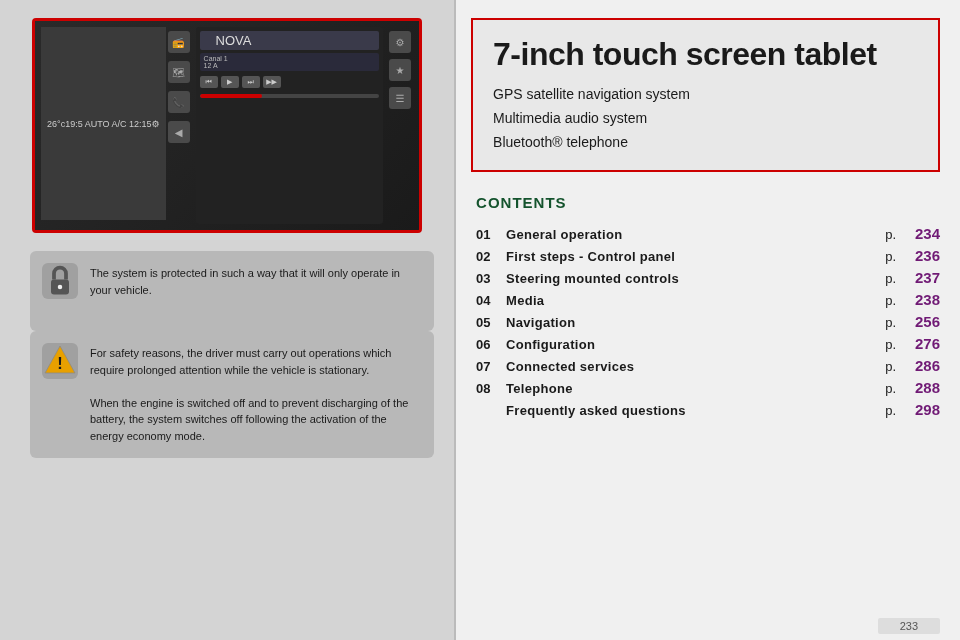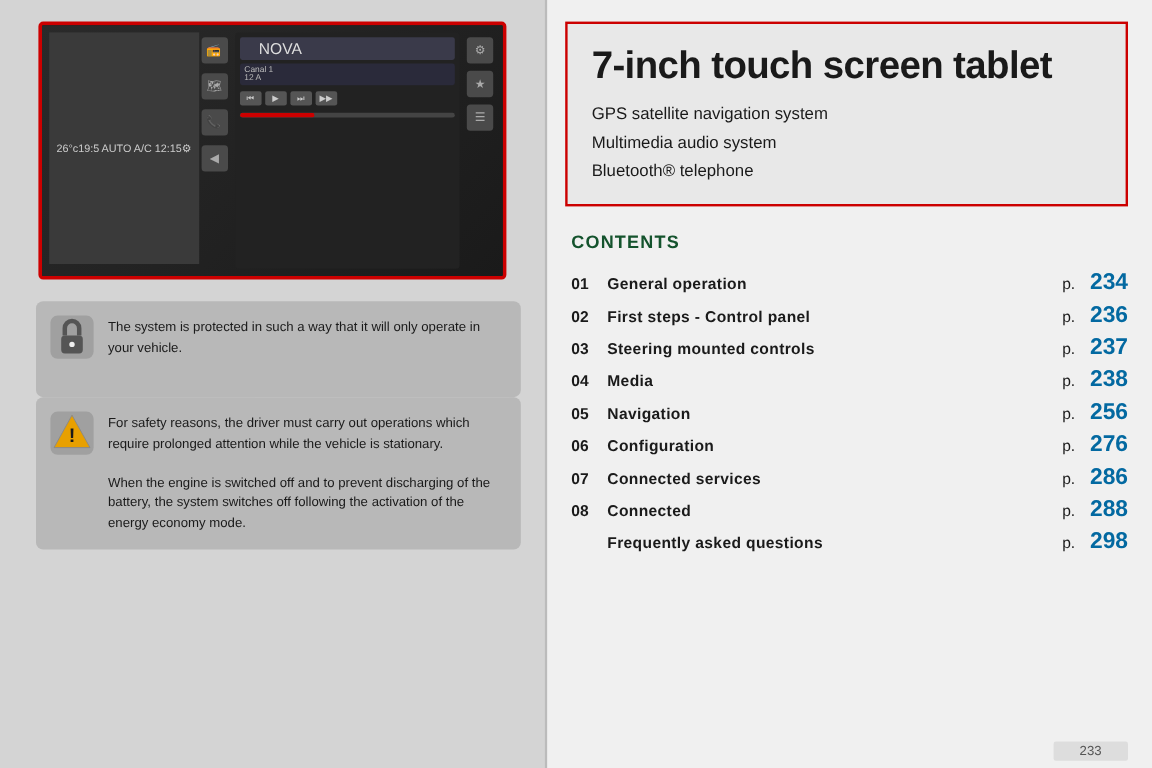--- a/index.html
+++ b/index.html
@@ -269,23 +269,23 @@
     }
 
     .toc-p {
       font-size: 13px;
       color: #1a1a1a;
       margin-right: 8px;
       font-weight: normal;
     }
 
     .toc-page {
-      font-size: 19px;
-      font-weight: bold;
-      color: #0369a1;
+      font-size: 15px;
+      font-weight: bold;
+      color: #701a75;
       width: 36px;
       text-align: right;
     }
 
     .toc-row-faq .toc-label {
       font-weight: bold;
     }
 
     
     .footer-bar {
@@ -443,21 +443,21 @@
       <span class="toc-page">276</span>
     </div>
           <div class="toc-row">
       <span class="toc-number">07</span>
       <span class="toc-label">Connected services</span>
       <span class="toc-p">p.</span>
       <span class="toc-page">286</span>
     </div>
           <div class="toc-row">
       <span class="toc-number">08</span>
-      <span class="toc-label">Connected</span>
+      <span class="toc-label">Telephone</span>
       <span class="toc-p">p.</span>
       <span class="toc-page">288</span>
     </div>
         </div>
 
       <div class="toc-row toc-row-faq" style="margin-top:4px;">
         <span class="toc-number"></span>
         <span class="toc-label">Frequently asked questions</span>
         <span class="toc-p">p.</span>
         <span class="toc-page">298</span>

